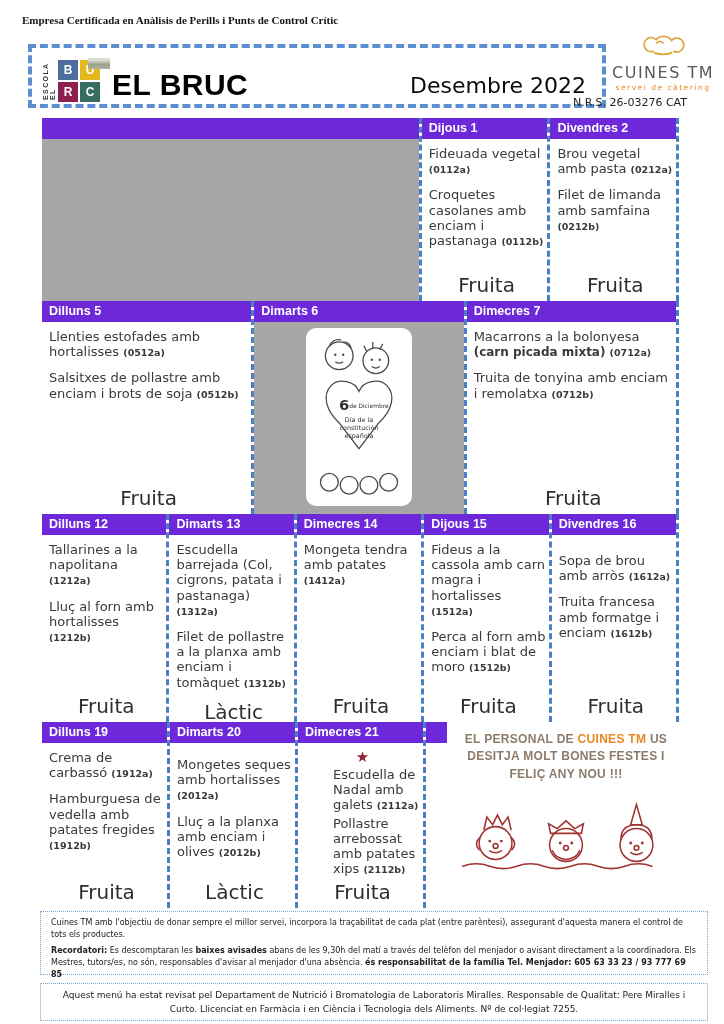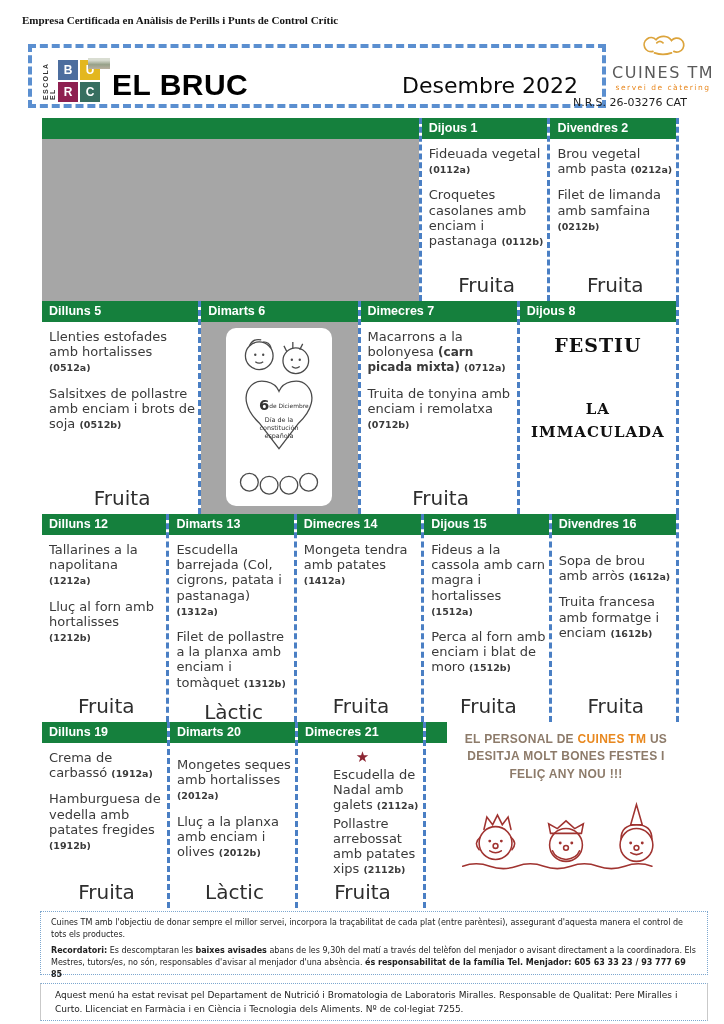--- a/index.html
+++ b/index.html
@@ -21,37 +21,37 @@
         letter-spacing:1.4px;color:#333;height:48px;margin-right:2px;font-family:"Liberation Sans",sans-serif;}
   .tiles{display:grid;grid-template-columns:20px 20px;grid-auto-rows:20px;gap:2px;margin-top:8px;}
   .tile{color:#fff;font-weight:bold;font-size:12px;display:flex;align-items:center;
         justify-content:center;font-family:"Liberation Sans",sans-serif;}
   .tile.b{background:#4c6d9e}.tile.u{background:#e3b71e}
   .tile.r{background:#8e2050}.tile.c{background:#376e60}
   .logo-photo{position:absolute;left:30px;top:-2px;width:22px;height:11px;
               background:linear-gradient(#d9ddd2 20%,#97a189 60%,#b8b0a0);}
   .school-name{position:absolute;left:80px;bottom:2px;font-size:30px;font-weight:bold;
                color:#000;font-family:"Liberation Sans",sans-serif;letter-spacing:0.5px;}
-  .month{position:absolute;right:24px;bottom:6px;font-size:22px;color:#0a0a0a;margin-top:36px;}
+  .month{position:absolute;right:16px;bottom:6px;font-size:22px;color:#0a0a0a;margin-top:36px;}
 
   
   .caterer{position:absolute;left:604px;top:32px;width:118px;text-align:center;}
   .caterer .cname{font-size:16px;color:#5a5a5a;letter-spacing:1.5px;margin-top:-4px;}
   .caterer .ctag{font-size:7.5px;color:#e8881f;letter-spacing:1.5px;margin-top:1px;}
   .nrs{position:absolute;left:573px;top:96px;font-size:11px;color:#1c1c1c;white-space:nowrap;}
 
   
   .grid{position:absolute;left:42px;top:118px;width:637px;}
   .row{display:flex;border-right:3px dashed #4a7fc4;}
   .r1{height:183px}.r2{height:213px}.r3{height:208px}.r4{height:186px}
   .col{flex:1 1 0;min-width:0;display:flex;flex-direction:column;}
   .colgroup3{flex:3 1 0;min-width:0;display:flex;flex-direction:column;}
   .colgroup2{flex:2 1 0;min-width:0;display:flex;flex-direction:row;}
   .sep{border-left:3px dashed #4a7fc4;}
-  .dayhead{height:21px;background:#15803d;flex:0 0 21px;}
+  .dayhead{height:21px;background:#6d28d9;flex:0 0 21px;}
   .dayhead span{display:block;color:#fff;font-size:12.5px;font-weight:bold;line-height:21px;
                 padding-left:7px;white-space:nowrap;overflow:hidden;
                 font-family:"Liberation Sans",sans-serif;}
   .cellbody{flex:1 1 auto;min-height:0;background:#fff;}
   .gray{background:#a6a6a6;}
   .menu{display:flex;flex-direction:column;padding:7px 3px 3px 7px;font-size:13px;
         line-height:1.17;color:#3a3a3a;}
   .dish{margin-bottom:11px;}
   .tight .dish{margin-bottom:3px;margin-left:28px;}
   .code{font-size:9.5px;font-weight:bold;}
@@ -77,21 +77,21 @@
          line-height:1.45;font-weight:bold;font-family:"Liberation Sans",sans-serif;}
   .msg .brand{color:#e8881f;font-weight:bold;}
 
   
   .fn1{position:absolute;left:40px;top:911px;width:668px;height:64px;
        border:1px dotted #7da7cf;padding:5px 10px;font-size:8px;color:#222;}
   .fn1 p{margin:0 0 4px;line-height:1.5;}
   .fn2{position:absolute;left:40px;top:983px;width:668px;height:38px;
        border-top:1px dotted #7da7cf;border-bottom:1px dotted #7da7cf;
        border-left:1px solid #c9c9c9;border-right:1px solid #c9c9c9;
-       text-align:left;font-size:9px;color:#222;padding:5px 14px;line-height:1.5;}
+       text-align:center;font-size:9px;color:#222;padding:5px 14px;line-height:1.5;}
 </style>
 </head>
 <body>
 
 <div class="cert">Empresa Certificada en Anàlisis de Perills i Punts de Control Crític</div>
 
 <div class="header-box">
   <div class="logo">
     <span class="vert">ESCOLA EL</span>
     <div class="tiles" style="position:relative;">
@@ -194,31 +194,20 @@
       </div>
     </div>
     <div class="col sep">
       <div class="dayhead">
           <span>Dimecres 7</span>
         </div>
       <div class="cellbody menu">
         <div class="dish"><span>Macarrons a la bolonyesa</span> <strong class="note">(carn picada mixta)</strong> <span class="code">(0712a)</span></div>
         <div class="dish"><span>Truita de tonyina amb enciam i remolatxa</span> <span class="code">(0712b)</span></div>
         <div class="dessert">Fruita</div>
-      </div>
-    </div>
-    <div class="col sep">
-      <div class="dayhead">
-          <span>Dijous 8</span>
-        </div>
-      <div class="cellbody festiu">
-        <div class="festiu-title">FESTIU</div>
-        <div class="festiu-gap"></div>
-        <div class="festiu-line">LA</div>
-        <div class="festiu-line">IMMACULADA</div>
       </div>
     </div>
   </div>
 
   <div class="row r3">
     <div class="col">
       <div class="dayhead">
           <span>Dilluns 12</span>
         </div>
       <div class="cellbody menu">

